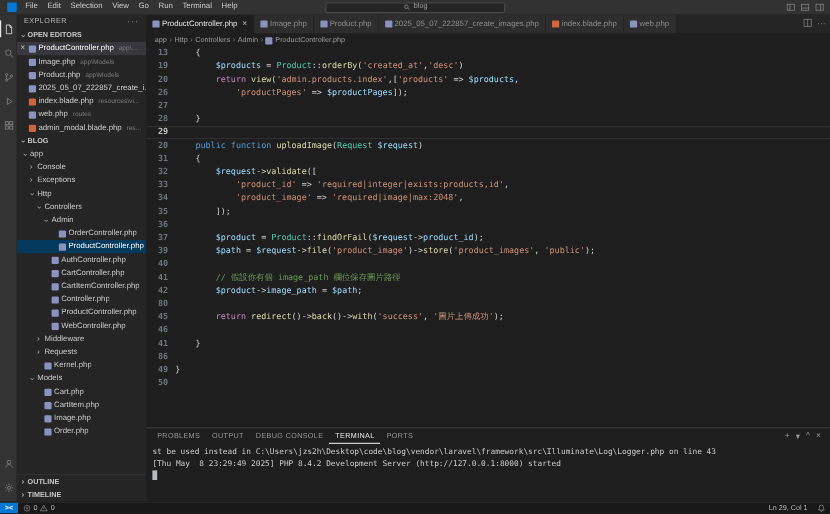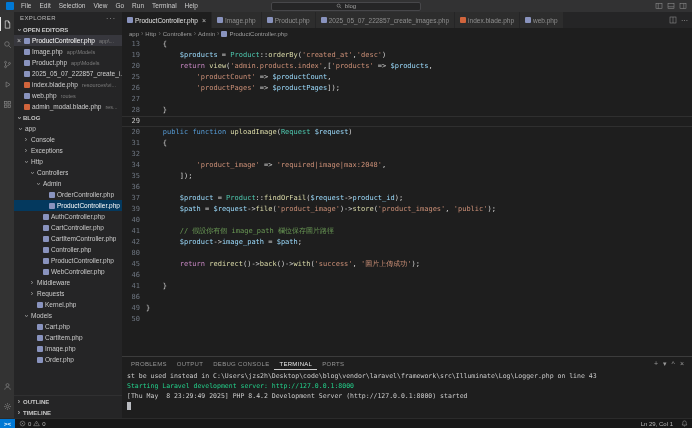--- a/index.html
+++ b/index.html
@@ -55,21 +55,21 @@
   .tab { display:flex; align-items:center; gap:2px; padding:0 5px; font-size:6.5px; color:#8f8f8f; background:#2d2d2d; border-right:1px solid #252526; white-space:nowrap; flex:none; }
   .tab.active { background:#1e1e1e; color:#e4e4e4; }
   .tab-close { margin-left:2px; font-size:7px; color:#c0c0c0; }
   .tab-actions { margin-left:auto; display:flex; align-items:center; gap:4px; padding:0 4px; color:#9a9a9a; font-size:7px; }
   .breadcrumb { height:11px; display:flex; align-items:center; gap:2px; font-size:6px; color:#9d9d9d; padding-left:7px; flex:none; background:#1e1e1e; white-space:nowrap; }
   .bc-sep { color:#6b6b6b; font-size:7px; }
 
   .editor { flex:1; overflow:hidden; font-family:"DejaVu Sans Mono", monospace; font-size:7px; background:#1e1e1e; }
   .code-row { display:flex; height:11px; line-height:11px; }
   .code-row.current { box-shadow: inset 0 1px 0 #2f2f2f, inset 0 -1px 0 #2f2f2f; }
-  .gutter { width:24px; flex:none; text-align:right; padding-right:6px; color:#6e7681; }
+  .gutter { width:24px; flex:none; text-align:right; padding-right:6px; color:#6e7681;font-weight:bold; }
   .code-row.current .gutter { color:#c6c6c6; }
   .code { white-space:pre; }
   .tk-pln{color:#d4d4d4}.tk-kw{color:#c586c0}.tk-kw2{color:#569cd6}.tk-var{color:#9cdcfe}
   .tk-cls{color:#4ec9b0}.tk-fn{color:#dcdcaa}.tk-str{color:#ce9178}.tk-com{color:#6a9955}
 
   
   .panel { height:62px; flex:none; border-top:1px solid #3c3c3c; display:flex; flex-direction:column; background:#1e1e1e; }
   .panel-tabs { height:13px; display:flex; align-items:center; padding:0 4px; flex:none; }
   .panel-tab { padding:0 5px; font-size:6px; letter-spacing:.3px; color:#969696; height:100%; display:flex; align-items:center; white-space:nowrap; }
   .panel-tab.active { color:#e7e7e7; box-shadow: inset 0 -1px 0 #cccccc; }
@@ -413,24 +413,20 @@
           </div>
           <div class="code-row">
             <span class="gutter">19</span>
             <span class="code"><span class="tk-pln">        </span><span class="tk-var">$products</span><span class="tk-pln"> = </span><span class="tk-cls">Product</span><span class="tk-pln">::</span><span class="tk-fn">orderBy</span><span class="tk-pln">(</span><span class="tk-str">'created_at'</span><span class="tk-pln">,</span><span class="tk-str">'desc'</span><span class="tk-pln">)</span></span>
           </div>
           <div class="code-row">
             <span class="gutter">20</span>
             <span class="code"><span class="tk-pln">        </span><span class="tk-kw">return</span><span class="tk-pln"> </span><span class="tk-fn">view</span><span class="tk-pln">(</span><span class="tk-str">'admin.products.index'</span><span class="tk-pln">,[</span><span class="tk-str">'products'</span><span class="tk-pln"> =&gt; </span><span class="tk-var">$products</span><span class="tk-pln">,</span></span>
           </div>
           <div class="code-row">
-            <span class="gutter">25</span>
-            <span class="code"><span class="tk-pln">            </span><span class="tk-str">'productCount'</span><span class="tk-pln"> =&gt; </span><span class="tk-var">$productCount</span><span class="tk-pln">,</span></span>
-          </div>
-          <div class="code-row">
             <span class="gutter">26</span>
             <span class="code"><span class="tk-pln">            </span><span class="tk-str">'productPages'</span><span class="tk-pln"> =&gt; </span><span class="tk-var">$productPages</span><span class="tk-pln">]);</span></span>
           </div>
           <div class="code-row">
             <span class="gutter">27</span>
             <span class="code"></span>
           </div>
           <div class="code-row">
             <span class="gutter">28</span>
             <span class="code"><span class="tk-pln">    }</span></span>
@@ -442,20 +438,25 @@
           <div class="code-row">
             <span class="gutter">20</span>
             <span class="code"><span class="tk-pln">    </span><span class="tk-kw2">public</span><span class="tk-pln"> </span><span class="tk-kw2">function</span><span class="tk-pln"> </span><span class="tk-fn">uploadImage</span><span class="tk-pln">(</span><span class="tk-cls">Request</span><span class="tk-pln"> </span><span class="tk-var">$request</span><span class="tk-pln">)</span></span>
           </div>
           <div class="code-row">
             <span class="gutter">31</span>
             <span class="code"><span class="tk-pln">    {</span></span>
           </div>
           <div class="code-row">
             <span class="gutter">32</span>
+            <span class="code"><span class="tk-pln">        </span><span class="tk-var">$request</span><span class="tk-pln">-&gt;</span><span class="tk-fn">validate</span><span class="tk-pln">([</span></span>
+          </div>
+          <div class="code-row">
+            <span class="gutter">33</span>
+            <span class="code"><span class="tk-pln">            </span><span class="tk-str">'product_id'</span><span class="tk-pln"> =&gt; </span><span class="tk-str">'required|integer|exists:products,id'</span><span class="tk-pln">,</span></span>
           </div>
           <div class="code-row">
             <span class="gutter">34</span>
             <span class="code"><span class="tk-pln">            </span><span class="tk-str">'product_image'</span><span class="tk-pln"> =&gt; </span><span class="tk-str">'required|image|max:2048'</span><span class="tk-pln">,</span></span>
           </div>
           <div class="code-row">
             <span class="gutter">35</span>
             <span class="code"><span class="tk-pln">        ]);</span></span>
           </div>
           <div class="code-row">
@@ -523,21 +524,20 @@
             </div>
           <div class="panel-actions">
             <span>+</span>
             <span>▾</span>
             <span>^</span>
             <span>×</span>
           </div>
         </div>
         <div class="terminal" id="terminal">
             <div class="term-line">st be used instead in C:\Users\jzs2h\Desktop\code\blog\vendor\laravel\framework\src\Illuminate\Log\Logger.php on line 43</div>
-            <div class="term-line term-green">Starting Laravel development server: http://127.0.0.1:8000</div>
             <div class="term-line">[Thu May  8 23:29:49 2025] PHP 8.4.2 Development Server (http://127.0.0.1:8000) started</div>
             <div class="term-line"><span class="term-cursor"></span></div>
           </div>
       </div>
     </div>
   </div>
 
   <div class="statusbar">
     <div class="sb-remote">
         <span>&gt;&lt;</span>

